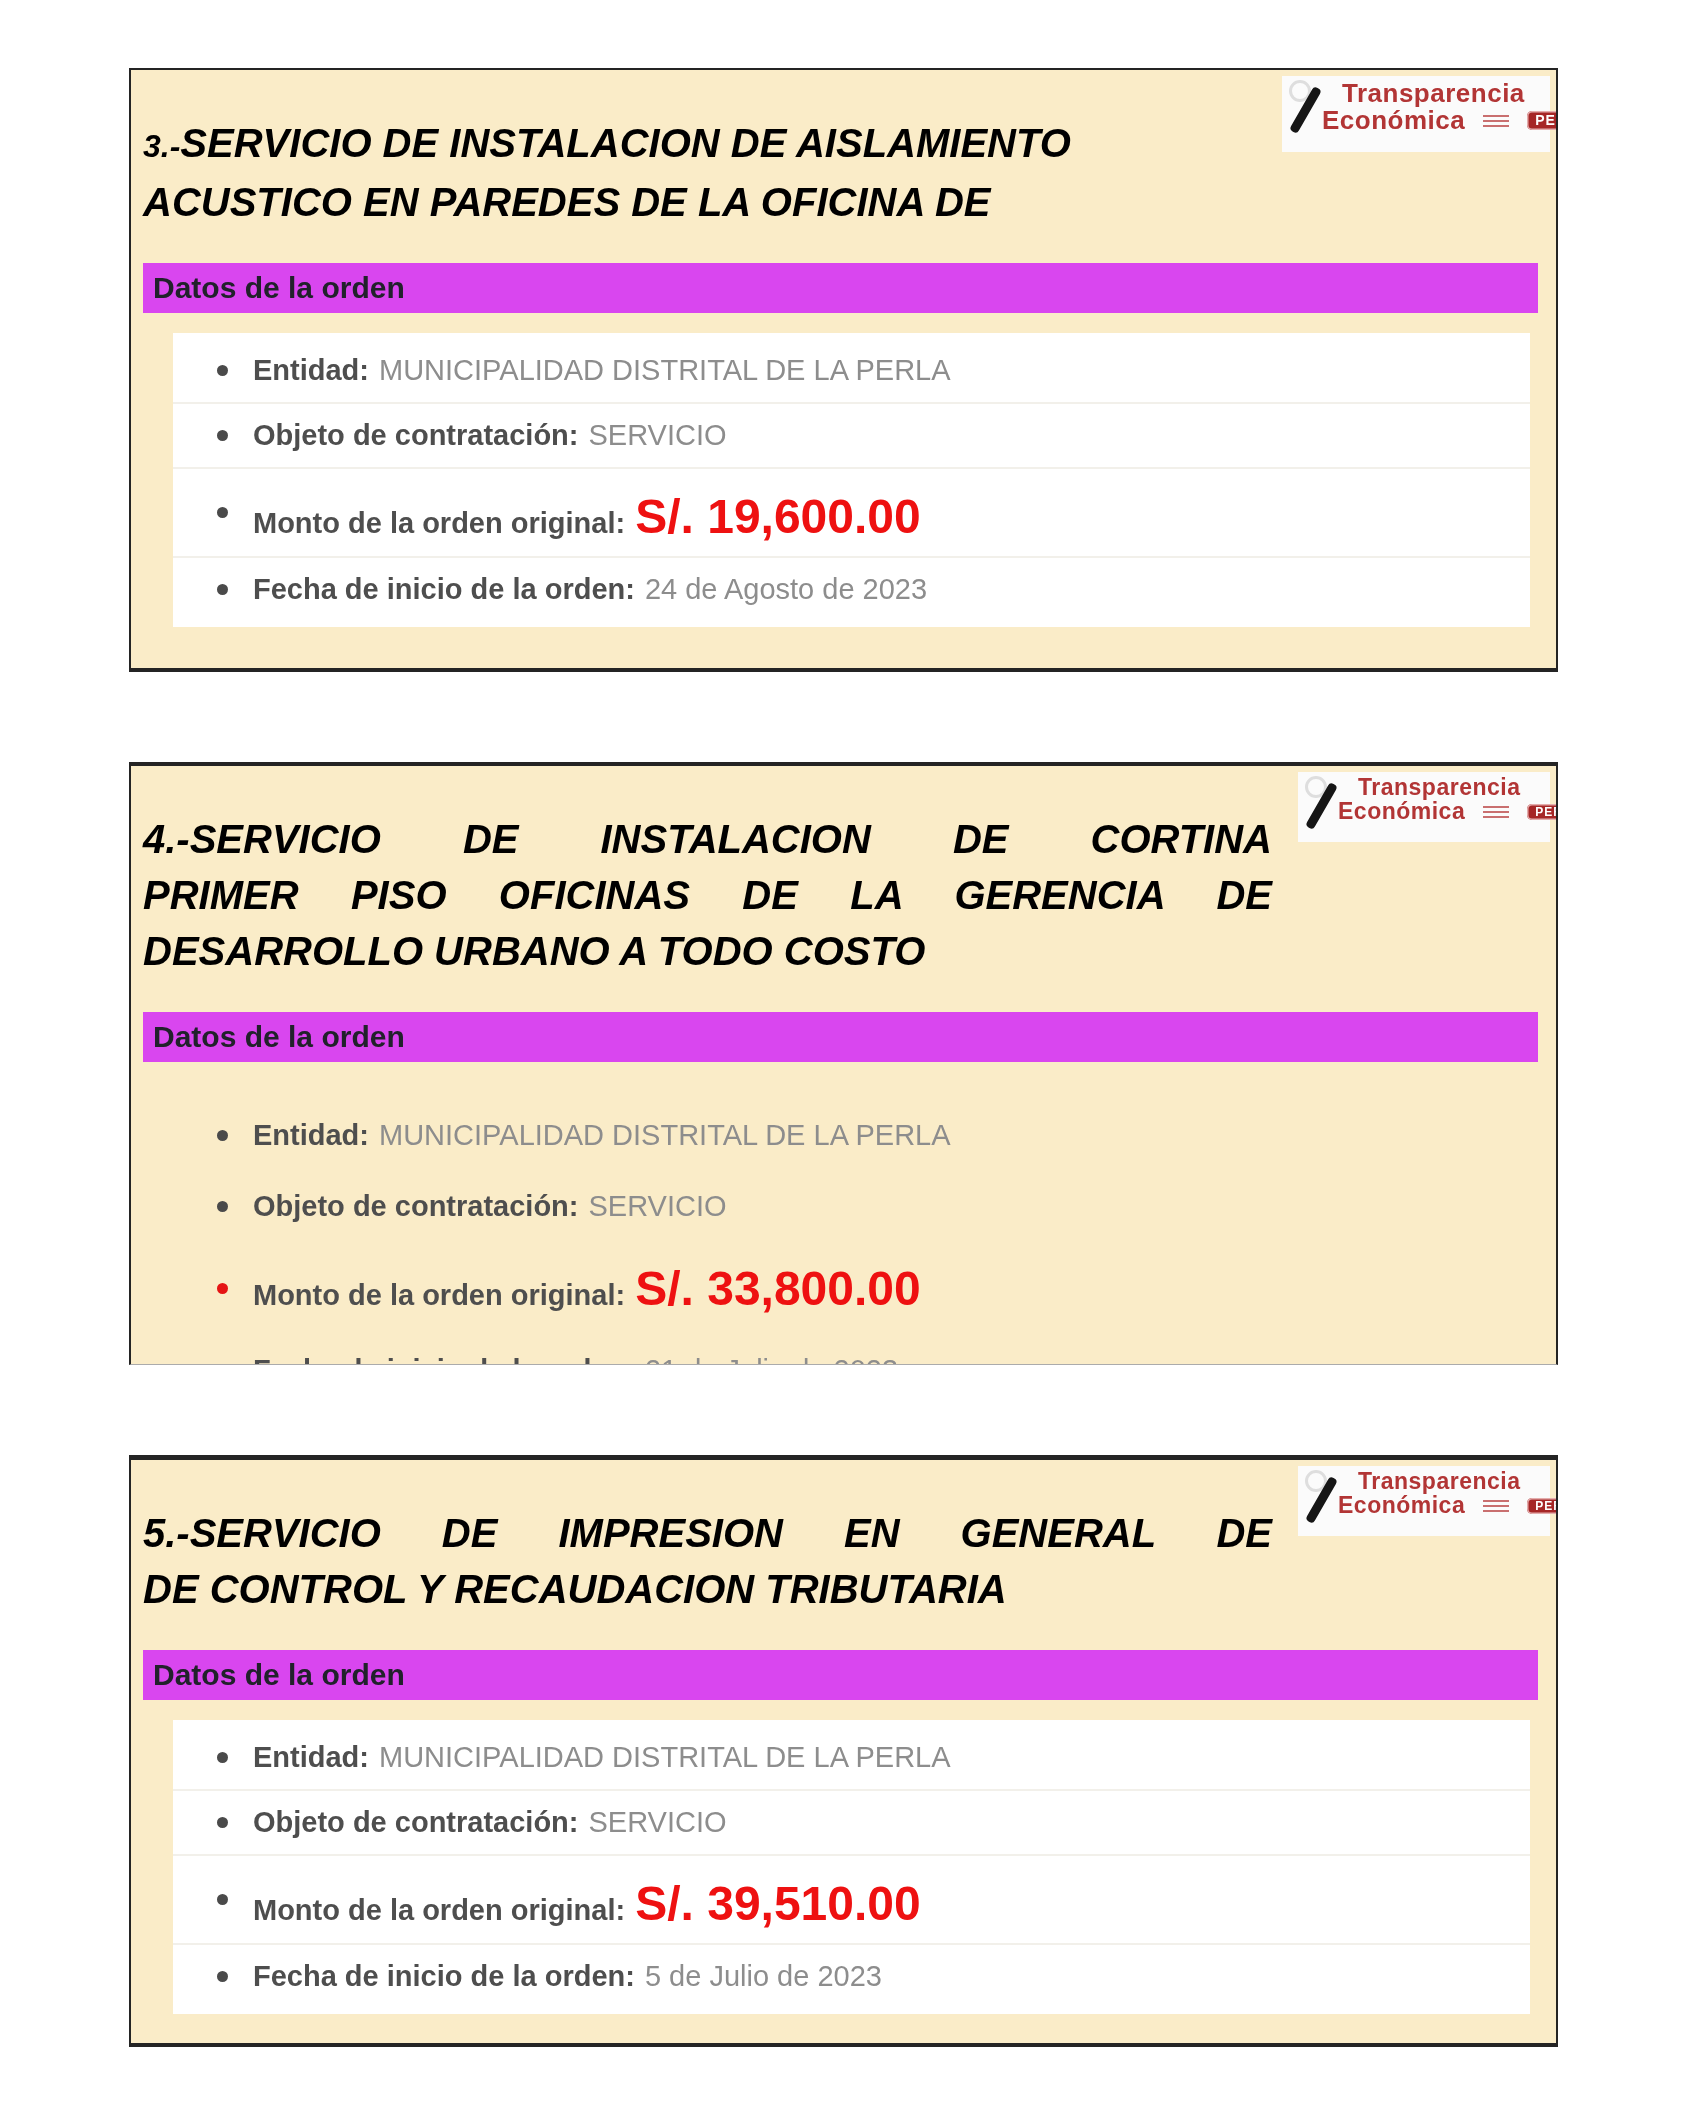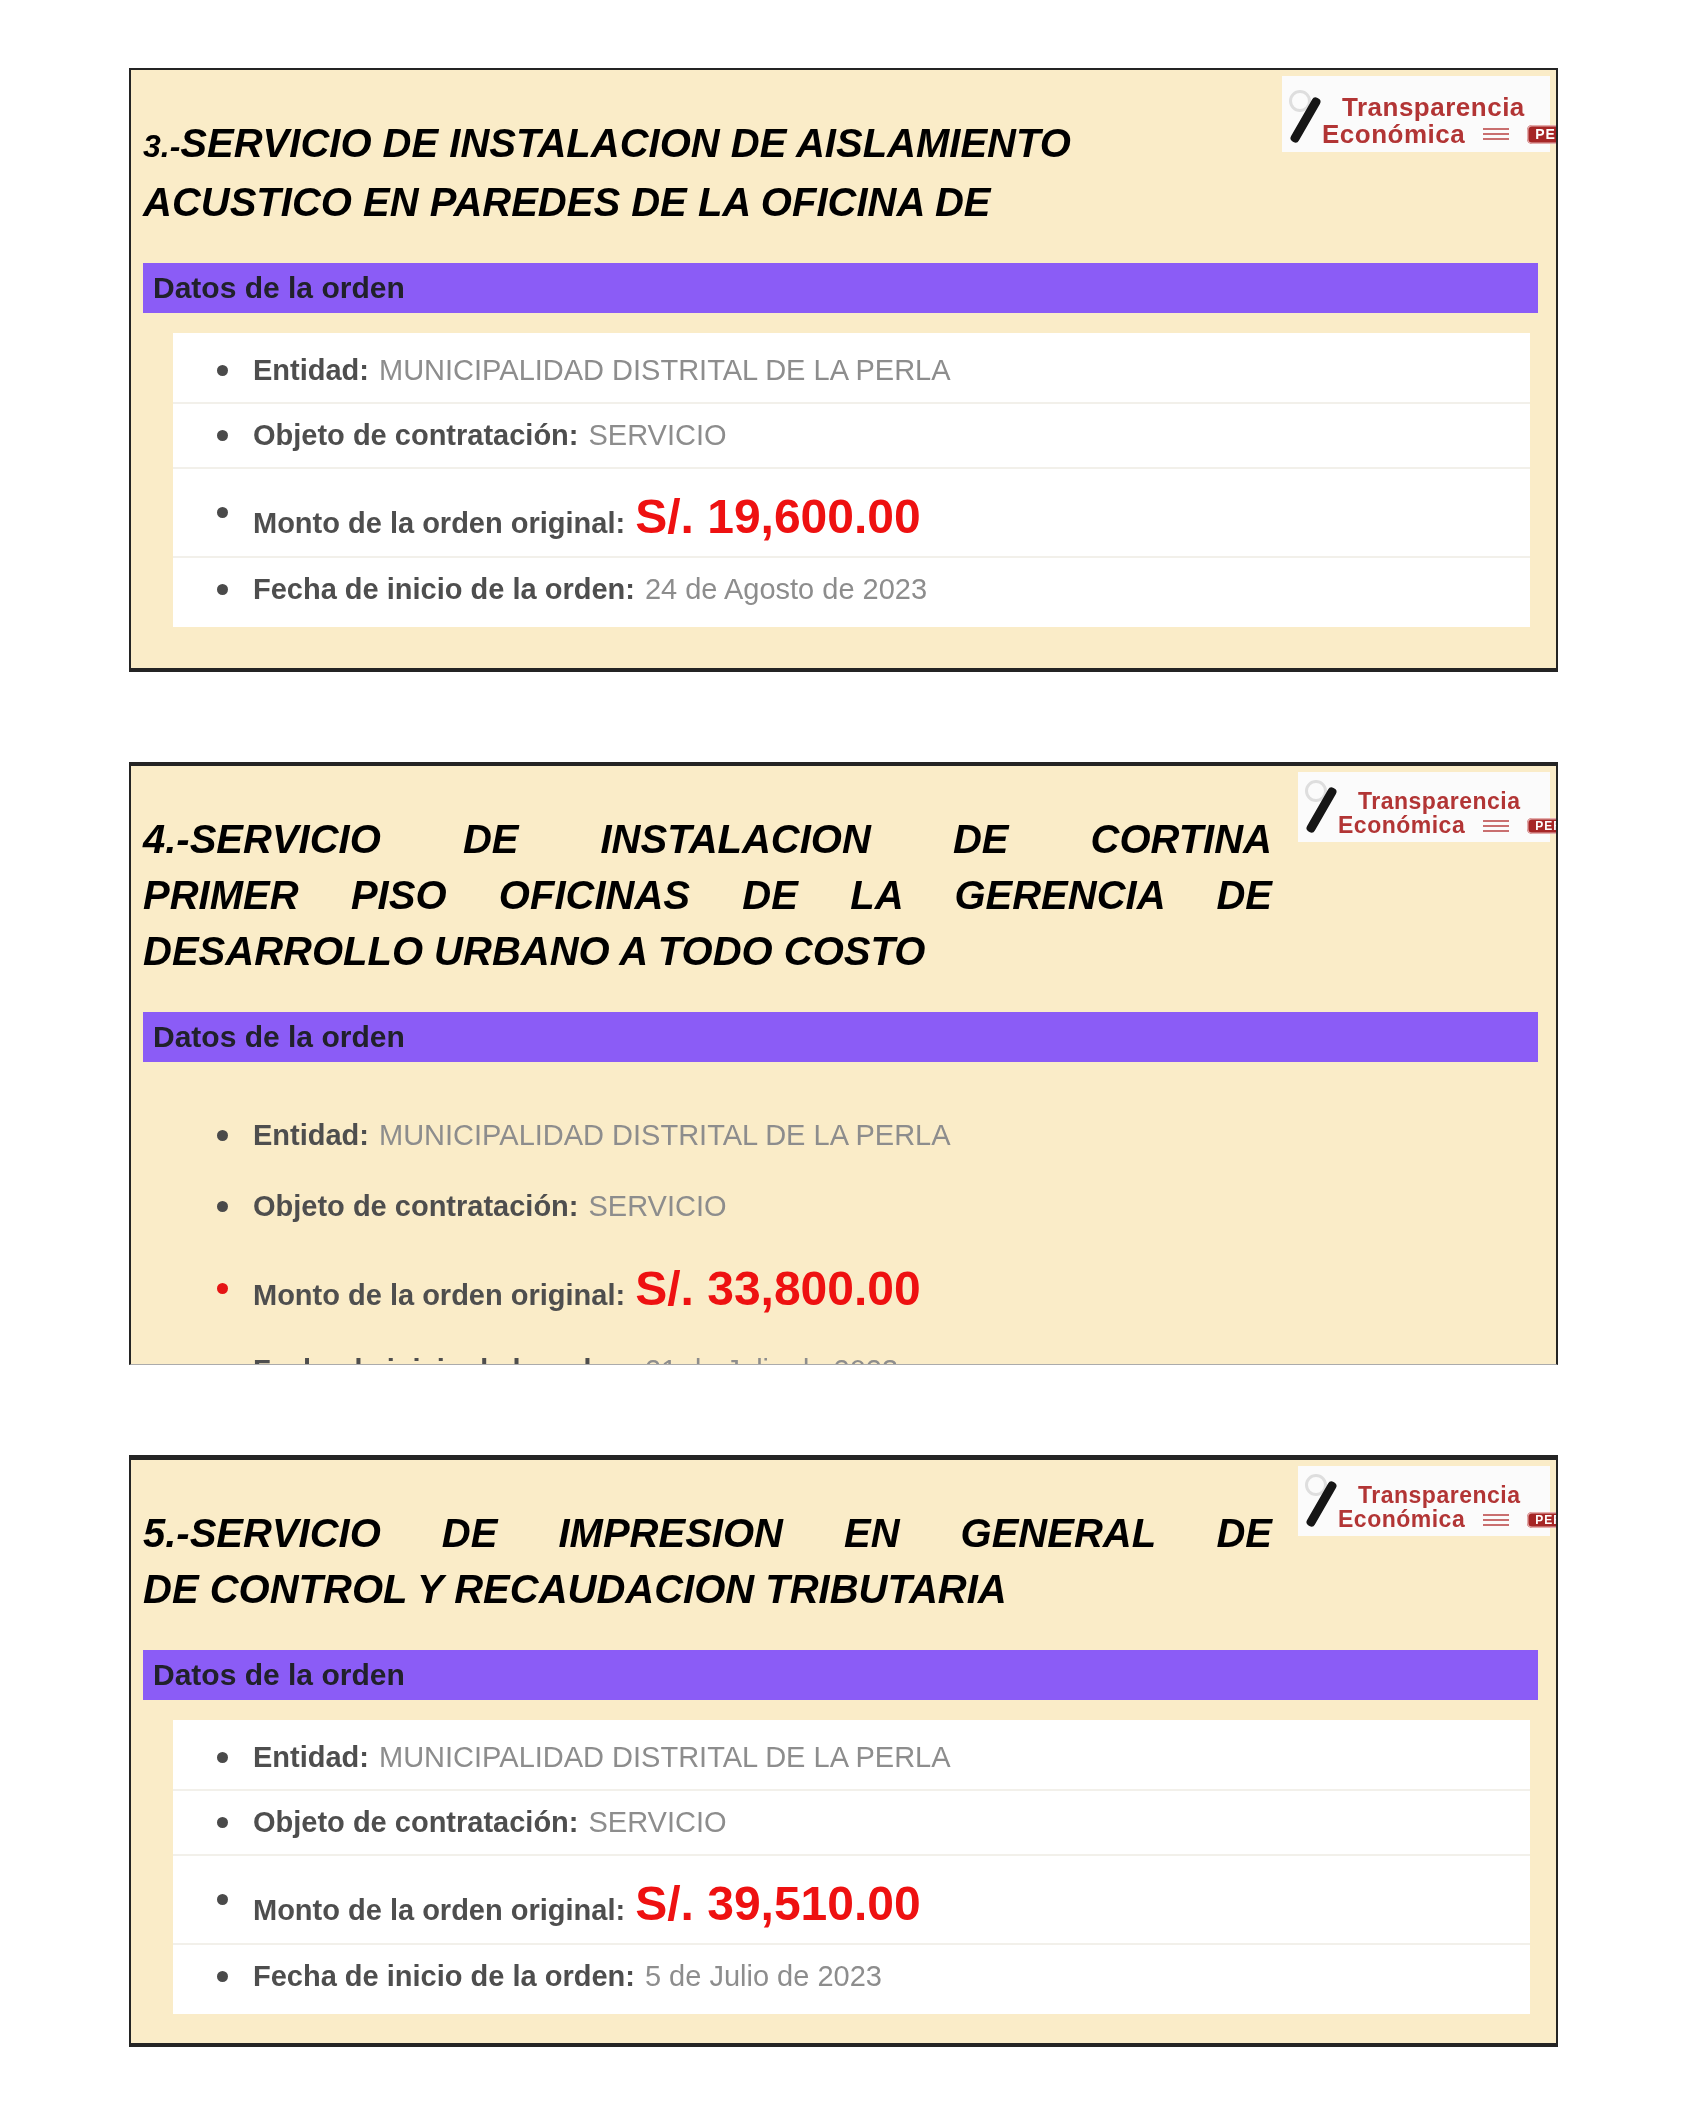--- a/index.html
+++ b/index.html
@@ -19,21 +19,21 @@
   }
   .card.c1{height:604px;}
   .card.c2{height:603px;border-top-width:4px;border-bottom:1px solid #ababab;}
   .card.c3{height:592px;border-top-width:5px;margin-bottom:0;}
 
   
   .logo{
     float:right;width:268px;height:76px;box-sizing:border-box;
     background:#fbfbfb;
     margin:-6px -8px 32px 26px;
-    display:flex;align-items:flex-end;
+    display:flex;align-items:flex-start;
     padding:4px 8px 4px 6px;
   }
   .c2 .logo,.c3 .logo{width:252px;height:70px;}
   .slash{position:relative;width:34px;height:58px;flex:none;}
   .slash .ring{position:absolute;left:1px;top:0;width:16px;height:16px;border:3px solid #dedede;border-radius:50%;}
   .slash .bar{position:absolute;left:13px;top:5px;width:9px;height:50px;background:#161616;border-radius:4px;transform:rotate(30deg);}
   .lg-text{flex:1;color:#b23535;font-weight:bold;line-height:1.04;}
   .lg-l1{font-size:26px;padding-left:20px;letter-spacing:.5px;}
   .lg-l2{font-size:26px;display:flex;align-items:center;gap:18px;letter-spacing:.5px;}
   .c2 .lg-l1,.c3 .lg-l1,.c2 .lg-l2,.c3 .lg-l2{font-size:23px;}
@@ -47,21 +47,21 @@
 
   
   .title{color:#000;font-weight:bold;font-size:40px;}
   .title .line{line-height:56px;font-style:italic;}
   .justify .line.stretch{text-align:justify;text-align-last:justify;}
   .num{font-weight:bold;}
   .num.small{font-size:32px;}
 
   
   .datos{
-    background:#8b5cf6;color:#21212b;
+    background:#d946ef;color:#21212b;
     margin:18px 4px 0 0;height:50px;line-height:50px;
     font-size:30px;font-weight:bold;padding-left:10px;
     clear:none;
   }
 
   
   .fields{list-style:none;margin:20px 12px 0 30px;padding:6px 0;}
   .fields.white{background:#ffffff;}
   .fields li{position:relative;padding:15px 20px 15px 80px;font-size:29px;color:#8d8d8d;}
   .fields.white li + li{border-top:2px solid #f2f0ea;}

